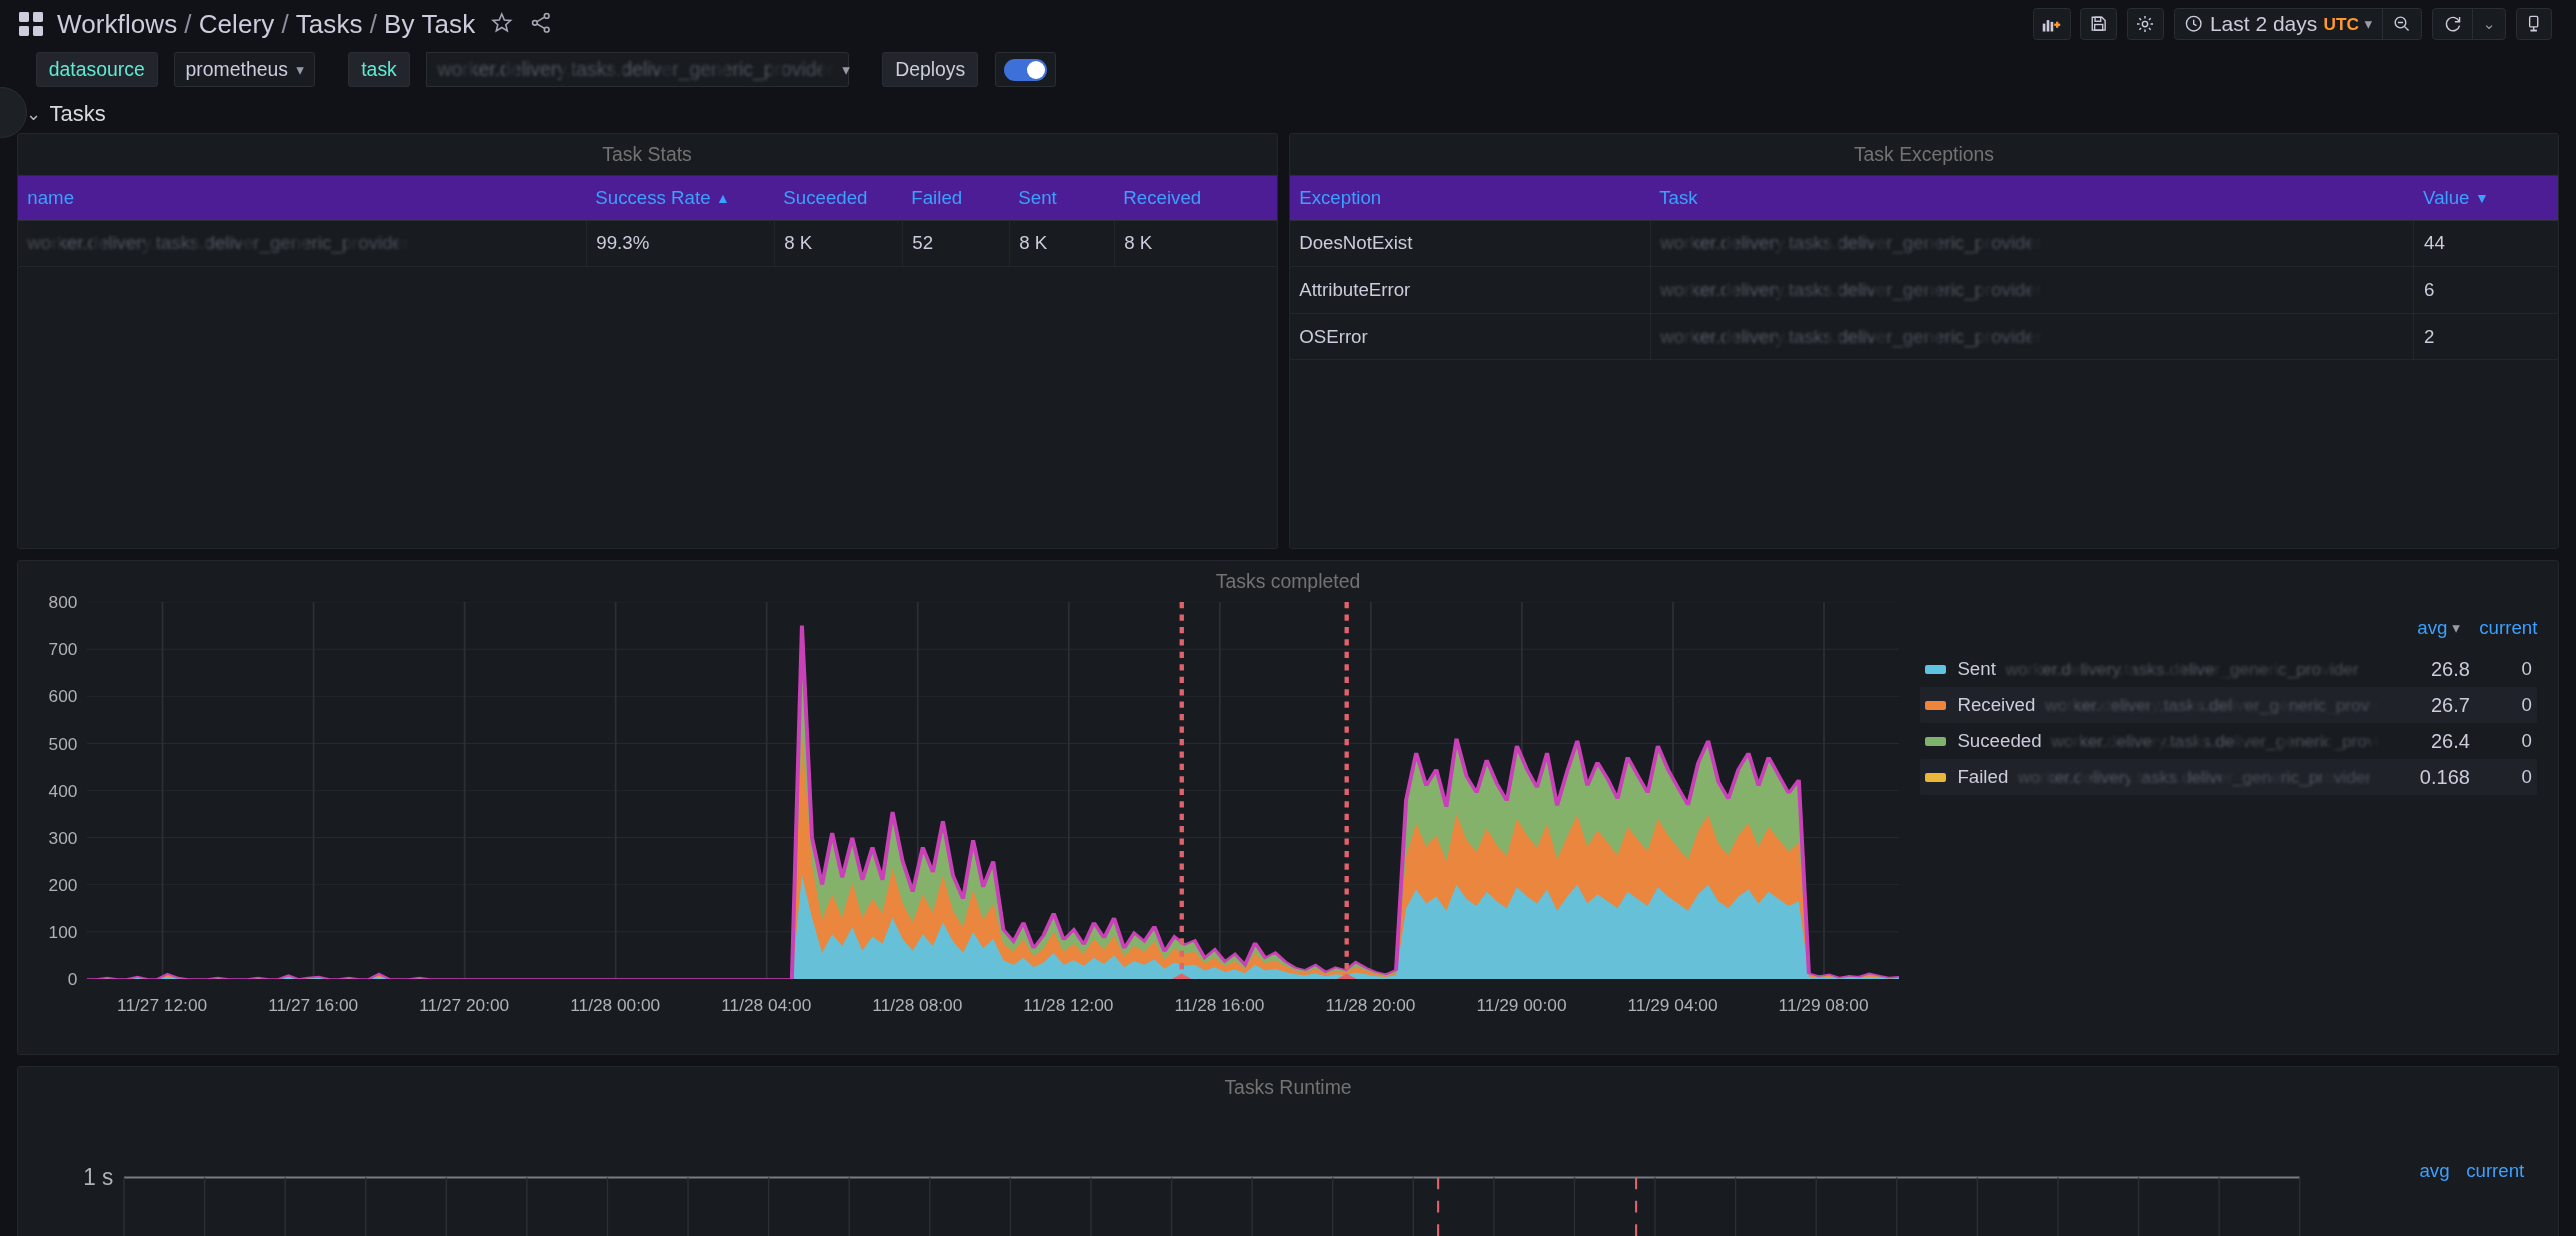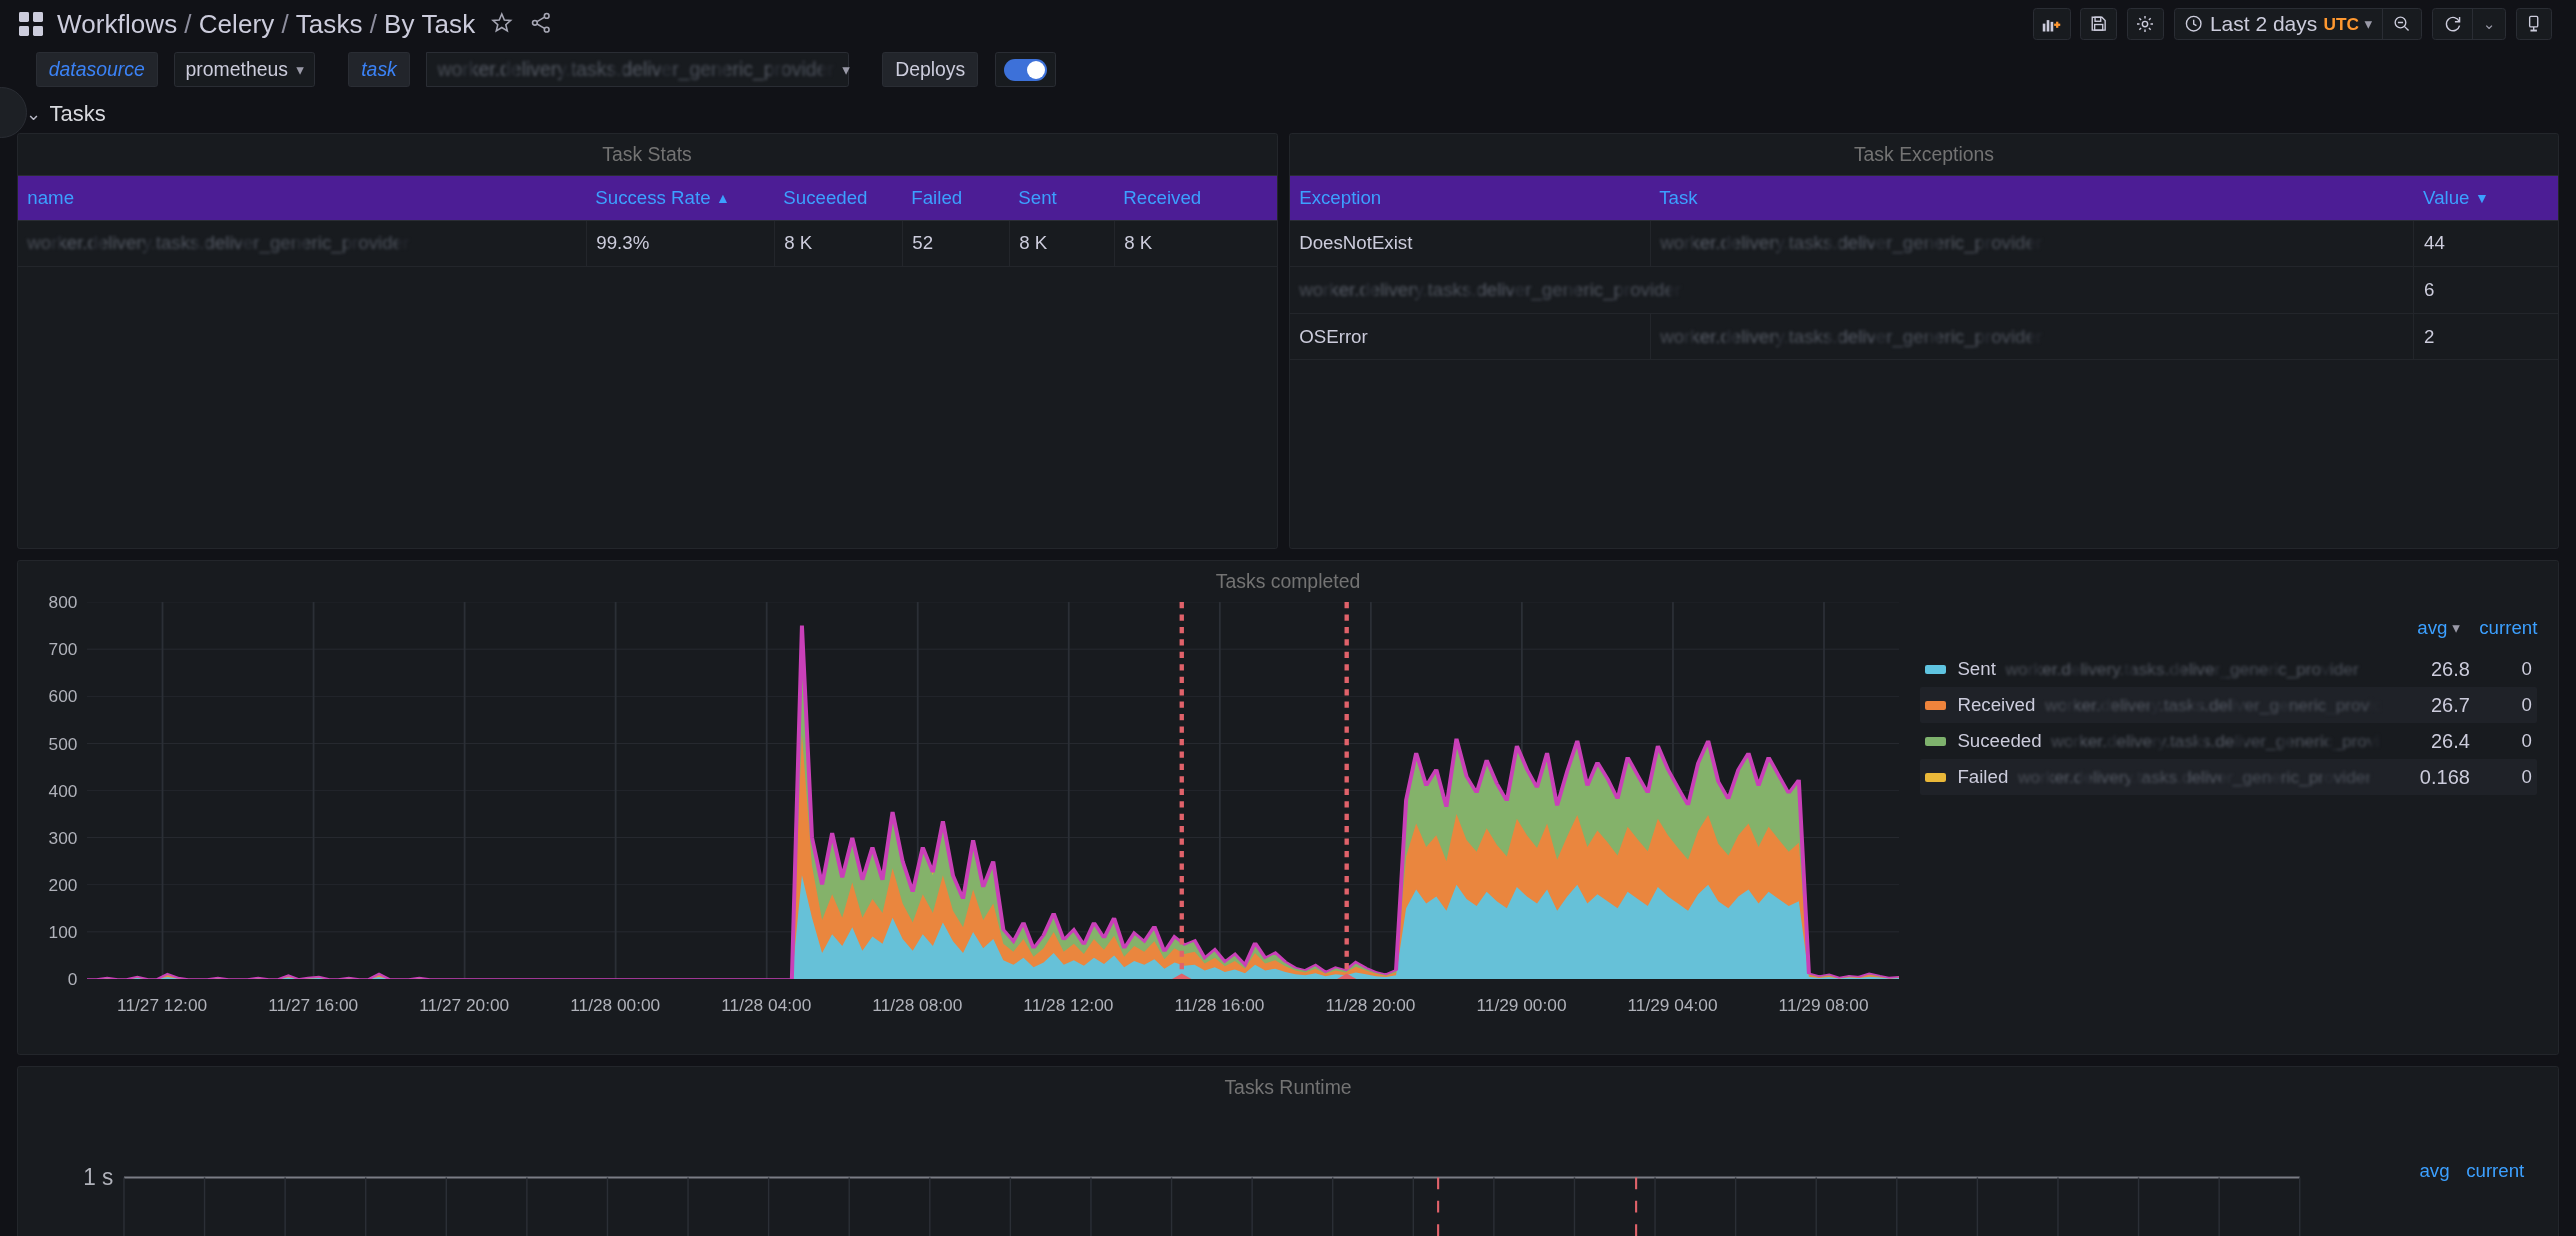--- a/index.html
+++ b/index.html
@@ -38,22 +38,22 @@
   .tb-group .divider { width:0.7px; background:#2a2d34; padding:0; height:100%; }
   .time-text { font-size: 21px; color:#ccccdc; margin:0 6.2px; white-space:nowrap; }
   .tz-text { font-size: 17.3px; color:#ff9830; font-weight:600; margin-right:5.5px; }
   .chev { font-size: 15.2px; color:#9a9aa8; }
 
   
   .varbar { display:flex; align-items:center; gap: 0; padding: 4.2px 0 7px 36px; position:relative; }
   .var-pill { display:flex; align-items:center; height: 35px; }
   .var-label {
     background:#22252b; border:0.7px solid #2a2d34; border-right:none;
-    border-radius:2.8px 0 0 2.8px; color:#3b82f6; font-size:19.4px;
-    padding: 0 11.8px; height:35px; display:flex; align-items:center;font-style:italic;
+    border-radius:2.8px 0 0 2.8px; color:#5eead4; font-size:19.4px;
+    padding: 0 11.8px; height:35px; display:flex; align-items:center;
   }
   .var-label.solo { border-right:0.7px solid #2a2d34; border-radius:2.8px; }
   .var-input {
     background:#181b1f; border:0.7px solid #2a2d34;
     border-radius:0 2.8px 2.8px 0; height:35px;
     display:flex; align-items:center; padding:0 10.4px; color:#ccccdc; font-size:19.4px;
     gap: 8.3px;
   }
   .var-gap { width: 16.6px; }
   .blurtext {
@@ -320,20 +320,21 @@
         </div>
       </div>
       <div class="trow">
         <div class="te-c0">DoesNotExist</div>
         <div class="te-c1">
             <span class="blurtext">worker.delivery.tasks.deliver_generic_provider</span>
           </div>
         <div class="te-c2">44</div>
       </div>
       <div class="trow">
+        <div class="te-c0">AttributeError</div>
         <div class="te-c1">
             <span class="blurtext">worker.delivery.tasks.deliver_generic_provider</span>
           </div>
         <div class="te-c2">6</div>
       </div>
       <div class="trow">
         <div class="te-c0">OSError</div>
         <div class="te-c1">
             <span class="blurtext">worker.delivery.tasks.deliver_generic_provider</span>
           </div>

